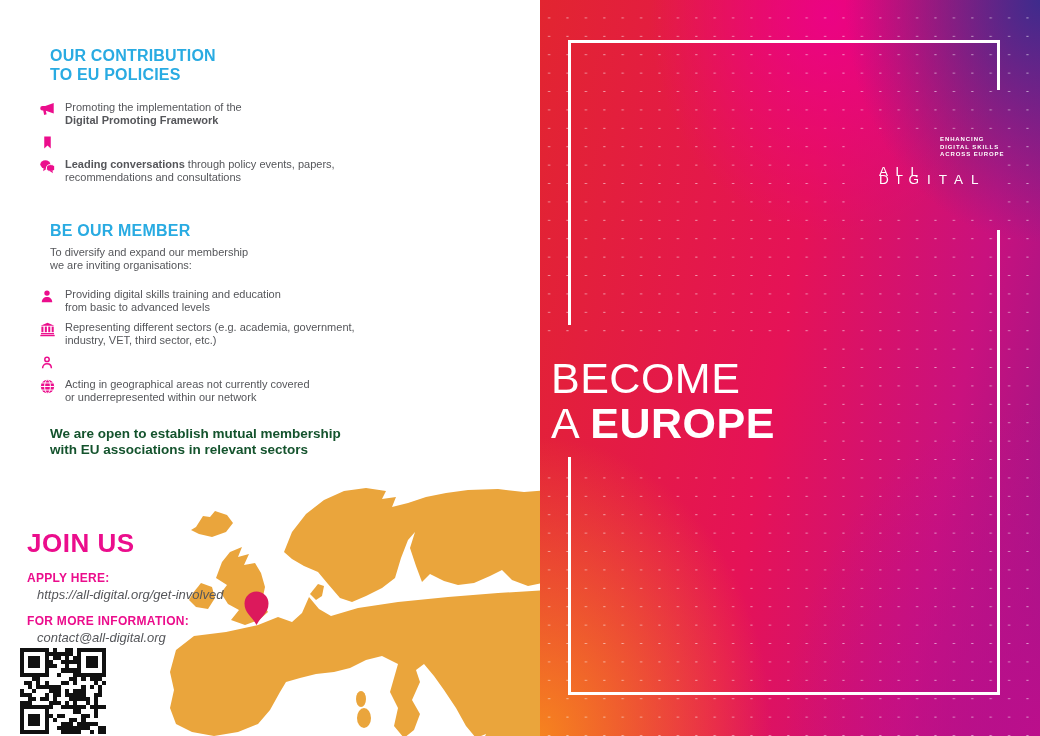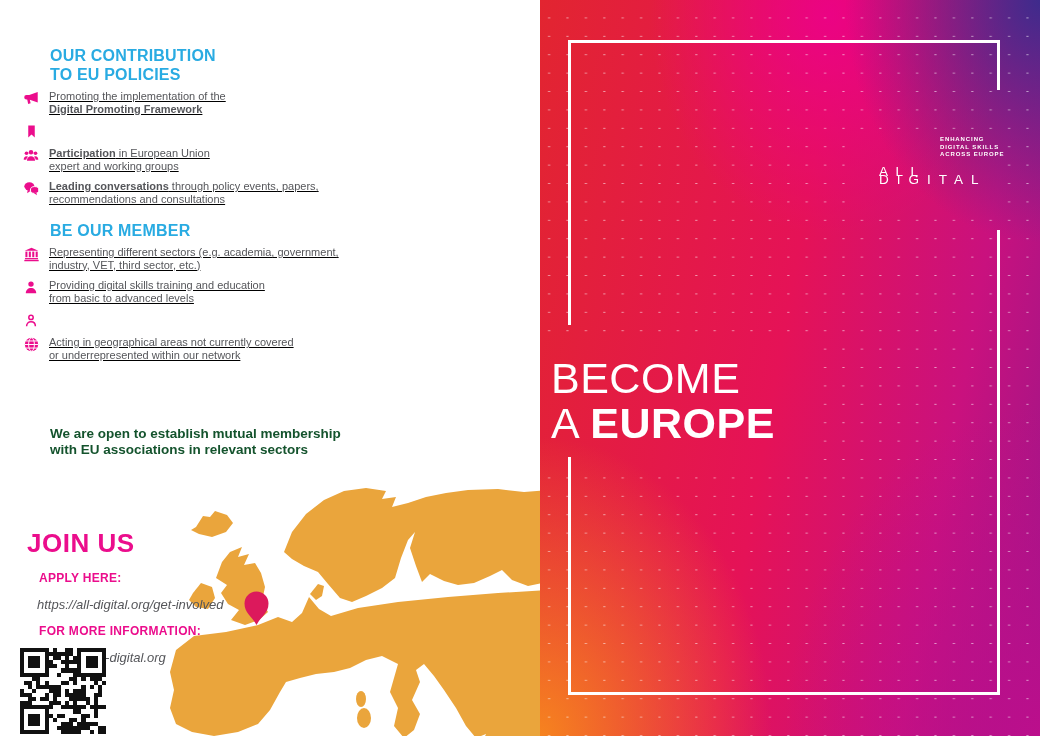--- a/index.html
+++ b/index.html
@@ -6,30 +6,30 @@
   .page{position:relative;width:1040px;height:736px;background:#ffffff;overflow:hidden;
         font-family:"Liberation Sans",sans-serif;}
   
   .left{position:absolute;left:0;top:16px;width:540px;height:736px;background:#fff;overflow:hidden;}
   .sec{position:absolute;left:22px;width:375px;}
   .sec-contrib{top:30px;}
   .sec-member{top:205px;}
   .cyan-head{color:#29ABE2;font-weight:bold;font-size:16px;line-height:19px;letter-spacing:.2px;
              margin:0 0 6px 28px;white-space:pre-line;}
   .intro{color:#55565A;font-size:11px;line-height:12.5px;margin:0 0 9px 28px;white-space:pre-line;}
-  ul.blist{list-style:none;margin:1px;padding:0;text-decoration:underline;}
+  ul.blist{list-style:none;margin:17px;padding:0;}
   ul.blist li{display:flex;align-items:flex-start;margin:0 0 8px 0;}
   .li-icon{flex:0 0 16px;width:16px;height:15px;margin:1px 10px 0 0;display:flex;justify-content:center;}
   .li-text{color:#55565A;font-size:11px;line-height:12.5px;white-space:pre-line;}
   .li-text b{font-weight:bold;}
   .mutual{position:absolute;left:50px;top:410px;width:360px;color:#14532d;
           font-size:13.5px;line-height:16px;font-weight:bold;white-space:pre-line;}
   .join{position:absolute;left:27px;top:512px;width:230px;}
   .join-head{color:#EB0D8C;font-size:26px;font-weight:bold;letter-spacing:.5px;margin:0 0 12px 0;}
-  .join-label{color:#EB0D8C;font-size:12px;font-weight:bold;letter-spacing:.3px;margin:12px;}
+  .join-label{color:#EB0D8C;font-size:12px;font-weight:bold;letter-spacing:.3px;margin:0;}
   .join-value{color:#55565A;font-size:13px;margin:2px 0 12px 10px;font-style:italic;}
   .qr{position:absolute;left:20px;top:632px;width:86px;height:86px;display:grid;
       grid-template-columns:repeat(21,1fr);grid-template-rows:repeat(21,1fr);background:#fff;}
   .qr div{background:transparent;}
   .qr div.on{background:#111;}
   .mapwrap{position:absolute;left:168px;top:470px;width:380px;height:266px;}
   
   .right{position:absolute;left:540px;top:0;width:500px;height:736px;overflow:hidden;
     background:
       radial-gradient(65% 55% at 100% 0%, rgba(62,43,140,1) 0%, rgba(62,43,140,0) 60%),
@@ -69,74 +69,62 @@
         </li>
         <li>
           <span class="li-icon">
             <svg width="13" height="15" viewBox="0 0 14 14" fill="#EB0D8C">
                 <path d="M3.5,0.6 h7 v12.8 l-3.5,-3.1 -3.5,3.1 z"></path>
               </svg>
           </span>
         </li>
         <li>
           <span class="li-icon">
-            <svg width="16" height="15" viewBox="0 0 14 14" fill="#EB0D8C">
-                <circle cx="7" cy="3.9" r="2.1"></circle>
-                <circle cx="2.8" cy="4.9" r="1.7"></circle>
-                <circle cx="11.2" cy="4.9" r="1.7"></circle>
-                <path d="M3.2,12 c0,-2.6 1.6,-4.2 3.8,-4.2 c2.2,0 3.8,1.6 3.8,4.2 z"></path>
-                <path d="M0.2,11 c0,-2 1,-3.3 2.6,-3.3 c0.6,0 1.1,0.2 1.5,0.5 c-1,0.9 -1.6,2.1 -1.7,2.8 z"></path>
-                <path d="M13.8,11 c0,-2 -1,-3.3 -2.6,-3.3 c-0.6,0 -1.1,0.2 -1.5,0.5 c1,0.9 1.6,2.1 1.7,2.8 z"></path>
-              </svg>
-          </span>
-          <span class="li-text"><b>Participation</b><span> in European Union
-expert and working groups</span></span>
-        </li>
-        <li>
-          <span class="li-icon">
             <svg width="15" height="15" viewBox="0 0 14 14" fill="#EB0D8C">
                 <ellipse cx="5" cy="5" rx="4.7" ry="3.9"></ellipse>
                 <path d="M3.4,8.4 L3,11.4 L6.6,8.9 Z"></path>
                 <ellipse cx="9.9" cy="8.4" rx="3.9" ry="3.2" stroke="#fff" stroke-width="0.9"></ellipse>
                 <path d="M11.6,10.9 L12,13.2 L9.2,11.3 Z"></path>
               </svg>
           </span>
           <span class="li-text"><b>Leading conversations</b><span> through policy events, papers,
 recommendations and consultations</span></span>
         </li>
       </ul>
     </div>
 
     <div class="sec sec-member">
       <h2 class="cyan-head">BE OUR MEMBER</h2>
+      <p class="intro">To diversify and expand our membership
+we are inviting organisations:</p>
       <ul class="blist">
+        <li>
+          <span class="li-icon">
+            <svg width="14" height="15" viewBox="0 0 14 14" fill="#EB0D8C">
+                <circle cx="7" cy="3.6" r="2.7"></circle>
+                <path d="M1.8,12.8 c0,-3.2 2.2,-5.2 5.2,-5.2 s5.2,2 5.2,5.2 z"></path>
+              </svg>
+          </span>
+          <span class="li-text"><span>Providing digital skills training and education
+from basic to advanced levels</span></span>
+        </li>
         <li>
           <span class="li-icon">
             <svg width="15" height="15" viewBox="0 0 14 14" fill="#EB0D8C">
                 <path d="M7,0.6 L13.4,3.5 H0.6 Z"></path>
                 <rect x="1.3" y="4.3" width="1.9" height="5.2"></rect>
                 <rect x="4.5" y="4.3" width="1.9" height="5.2"></rect>
                 <rect x="7.7" y="4.3" width="1.9" height="5.2"></rect>
                 <rect x="10.9" y="4.3" width="1.9" height="5.2"></rect>
                 <rect x="0.9" y="10.3" width="12.2" height="1.2"></rect>
                 <rect x="0.3" y="12" width="13.4" height="1.3"></rect>
               </svg>
           </span>
           <span class="li-text"><span>Representing different sectors (e.g. academia, government,
 industry, VET, third sector, etc.)</span></span>
-        </li>
-        <li>
-          <span class="li-icon">
-            <svg width="14" height="15" viewBox="0 0 14 14" fill="#EB0D8C">
-                <circle cx="7" cy="3.6" r="2.7"></circle>
-                <path d="M1.8,12.8 c0,-3.2 2.2,-5.2 5.2,-5.2 s5.2,2 5.2,5.2 z"></path>
-              </svg>
-          </span>
-          <span class="li-text"><span>Providing digital skills training and education
-from basic to advanced levels</span></span>
         </li>
         <li>
           <span class="li-icon">
             <svg width="14" height="15" viewBox="0 0 14 14" fill="none" stroke="#EB0D8C" stroke-width="1.5">
                 <circle cx="7" cy="3.9" r="2.2"></circle>
                 <path d="M2.6,12.8 c0,-2.9 1.9,-4.6 4.4,-4.6 s4.4,1.7 4.4,4.6"></path>
               </svg>
           </span>
         </li>
         <li>

